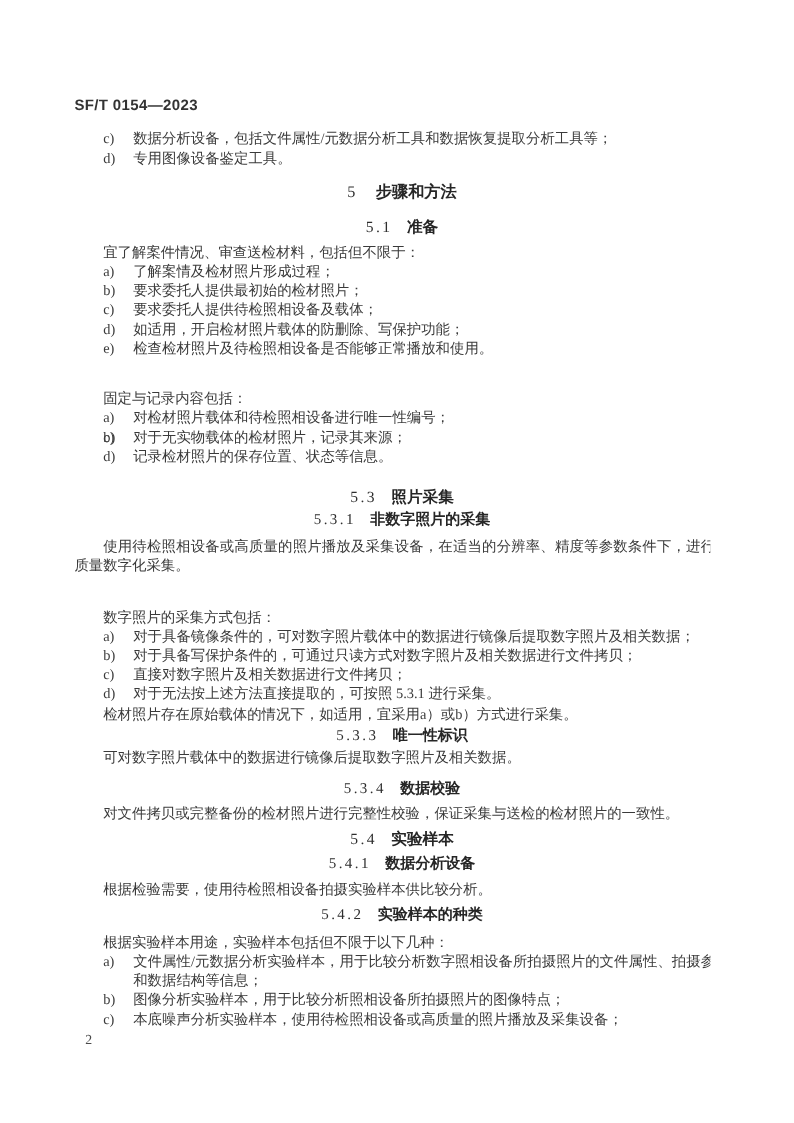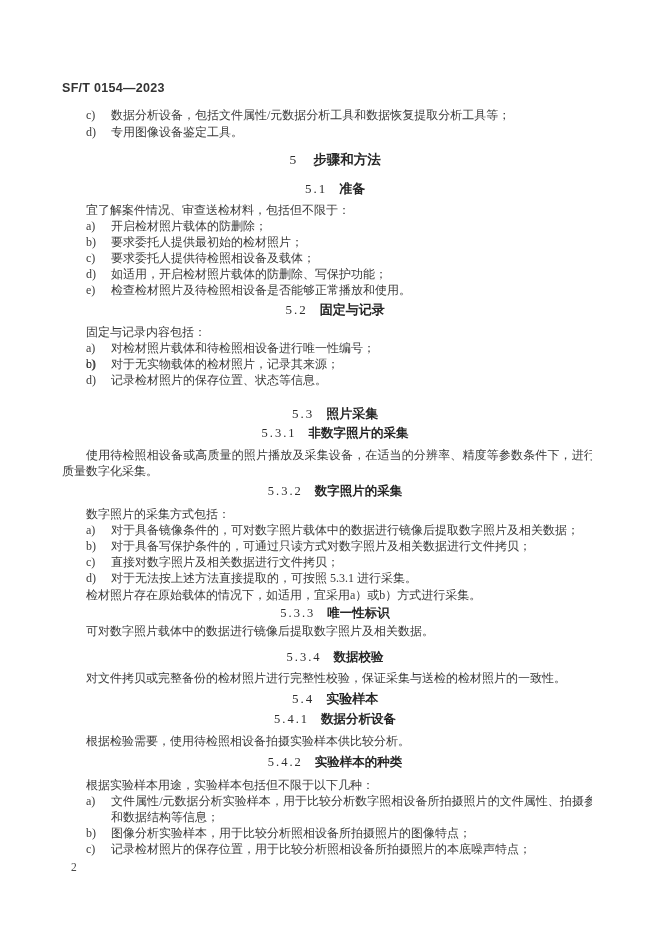--- a/index.html
+++ b/index.html
@@ -95,43 +95,40 @@
     <span class="num">5</span><span class="ttl">步骤和方法</span>
   </div>
 
   <div class="blk h h2" style="top:180px">
     <span class="num">5.1</span><span class="ttl">准备</span>
   </div>
   <div class="blk para" style="top:202px">宜了解案件情况、审查送检材料，包括但不限于：</div>
   <div class="blk list" style="top:218px">
     <div class="li">
       <span class="lbl">a)</span>
-      <span class="txt">开启检材照片载体的防删除；</span>
+      <span class="txt">了解案情及检材照片形成过程；</span>
     </div>
     <div class="li">
       <span class="lbl">b)</span>
       <span class="txt">要求委托人提供最初始的检材照片；</span>
     </div>
     <div class="li">
       <span class="lbl">c)</span>
       <span class="txt">要求委托人提供待检照相设备及载体；</span>
     </div>
     <div class="li">
       <span class="lbl">d)</span>
       <span class="txt">如适用，开启检材照片载体的防删除、写保护功能；</span>
     </div>
     <div class="li">
       <span class="lbl">e)</span>
       <span class="txt">检查检材照片及待检照相设备是否能够正常播放和使用。</span>
     </div>
   </div>
 
-  <div class="blk h h2" style="top:301px">
-    <span class="num">5.2</span><span class="ttl">固定与记录</span>
-  </div>
   <div class="blk para" style="top:324px">固定与记录内容包括：</div>
   <div class="blk list" style="top:340px">
     <div class="li">
       <span class="lbl">a)</span>
       <span class="txt">对检材照片载体和待检照相设备进行唯一性编号；</span>
     </div>
     <div class="li">
       <span class="lbl">b)</span>
     </div>
     <div class="li">
@@ -146,23 +143,20 @@
 
   <div class="blk h h2" style="top:405px">
     <span class="num">5.3</span><span class="ttl">照片采集</span>
   </div>
 
   <div class="blk h h3" style="top:425px">
     <span class="num">5.3.1</span><span class="ttl">非数字照片的采集</span>
   </div>
   <div class="blk para" style="top:447px">使用待检照相设备或高质量的照片播放及采集设备，在适当的分辨率、精度等参数条件下，进行高质量数字化采集。</div>
 
-  <div class="blk h h3" style="top:483px">
-    <span class="num">5.3.2</span><span class="ttl">数字照片的采集</span>
-  </div>
   <div class="blk para" style="top:506px">数字照片的采集方式包括：</div>
   <div class="blk list" style="top:522px">
     <div class="li">
       <span class="lbl">a)</span>
       <span class="txt">对于具备镜像条件的，可对数字照片载体中的数据进行镜像后提取数字照片及相关数据；</span>
     </div>
     <div class="li">
       <span class="lbl">b)</span>
       <span class="txt">对于具备写保护条件的，可通过只读方式对数字照片及相关数据进行文件拷贝；</span>
     </div>
@@ -204,19 +198,19 @@
     <div class="li">
       <span class="lbl">a)</span>
       <span class="txt">文件属性/元数据分析实验样本，用于比较分析数字照相设备所拍摄照片的文件属性、拍摄参数和数据结构等信息；</span>
     </div>
     <div class="li">
       <span class="lbl">b)</span>
       <span class="txt">图像分析实验样本，用于比较分析照相设备所拍摄照片的图像特点；</span>
     </div>
     <div class="li">
       <span class="lbl">c)</span>
-      <span class="txt">记录检材照片的保存位置，用于比较分析照相设备所拍摄照片的本底噪声特点；</span>
+      <span class="txt">本底噪声分析实验样本，使用待检照相设备或高质量的照片播放及采集设备；</span>
     </div>
   </div>
 
   <div class="page-number">2</div>
 
 </div>
 
 </body></html>

